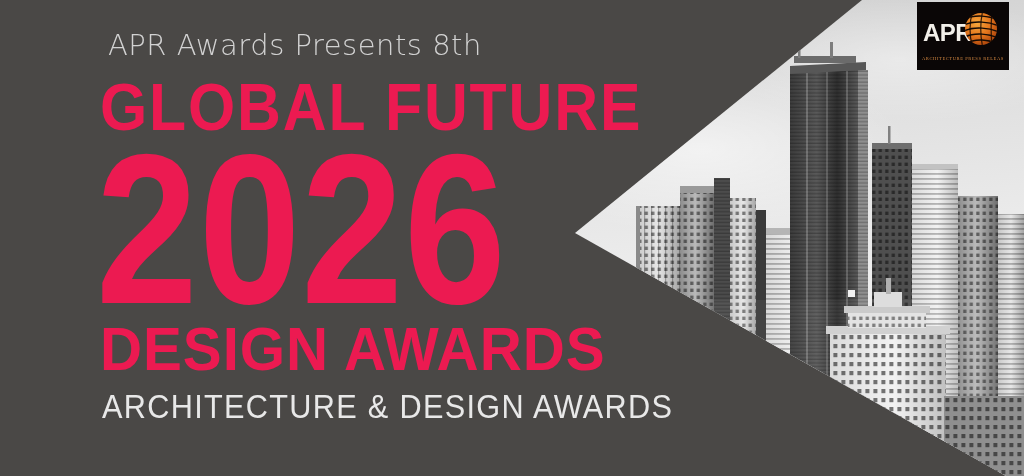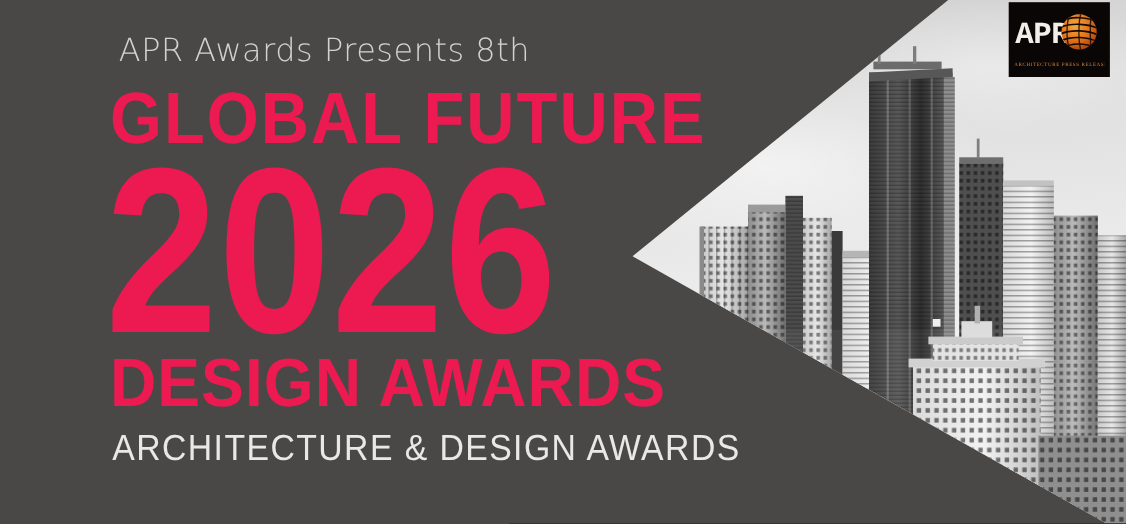--- a/index.html
+++ b/index.html
@@ -110,26 +110,26 @@
   #logo {
     position: absolute;
     left: 917px; top: 2px;
     width: 92px; height: 68px;
     background: #0a0606;
     overflow: hidden;
   }
   #logo-apr {
     position: absolute;
     left: 6px; top: 19px;
-    font-size: 28px;
+    font-size: 24px;
     line-height: 24px;
     font-weight: 700;
     color: #f2efe9;
     letter-spacing: -0.5px;
-    font-family: Liberation Mono, monospace;
+    font-family: Liberation Sans, sans-serif;
   }
   #logo-globe {
     position: absolute;
     left: 44px; top: 7px;
     width: 40px; height: 40px;
   }
   #logo-tagline {
     position: absolute;
     left: 5px; top: 54px;
     width: 82px;

